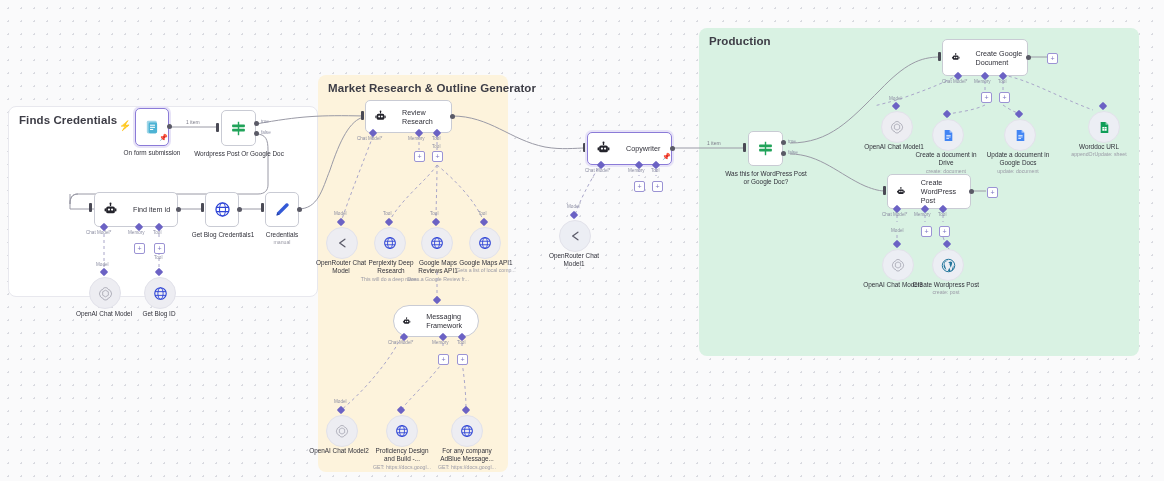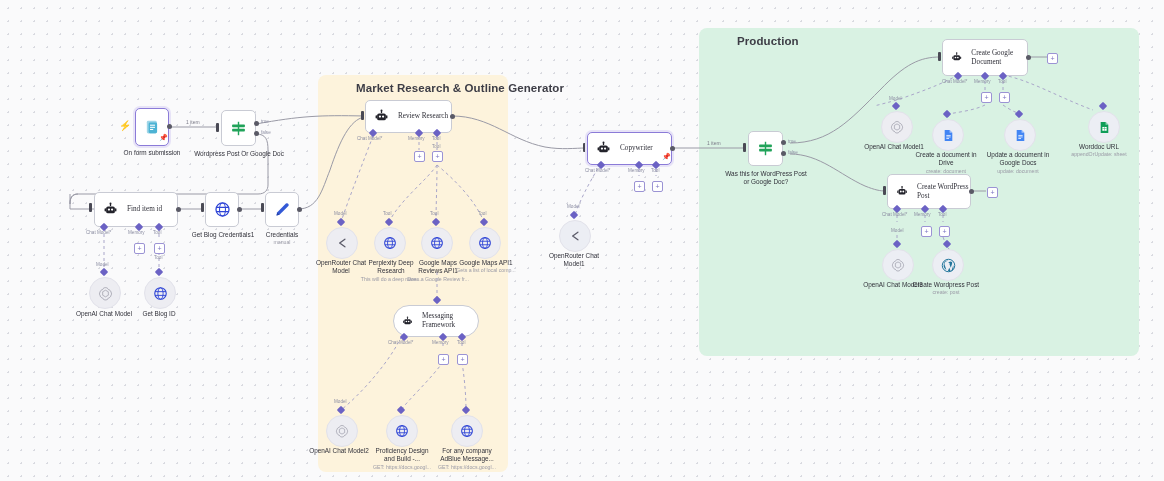--- a/index.html
+++ b/index.html
@@ -14,38 +14,37 @@
     background-image:radial-gradient(#d9dae0 1px, transparent 1px);
     background-size:13px 13px;
     background-position:2px 2px;
   }
 
   .section{position:absolute;border-radius:8px;}
   .section .sec-title{
     position:absolute;left:10px;top:7px;
     font-size:11.5px;font-weight:bold;color:#3d3d46;letter-spacing:.1px;
     white-space:nowrap;
-    margin-left:28px;
   }
 
   .sec-finds{background:#ffffff;border:1px solid #e8e8ee;}
   .sec-market{background:#fdf3dc;}
   .sec-content{background:#fbdce0;}
   .sec-prod{background:#d9f2e3;}
 
   svg.wires{position:absolute;left:0;top:0;width:1164px;height:481px;pointer-events:none;}
 
   
   .node{position:absolute;}
   .nbox{
     position:absolute;background:#fff;border:1px solid #c9cbd4;border-radius:5px;
     box-sizing:border-box;display:flex;align-items:center;
   }
   .nbox.sel{border:1px solid #8b7bd8;box-shadow:0 0 0 2px #e7e3f7;}
-  .nbox.wide{padding-left:8px;gap:9px;font-family:Liberation Serif, serif;}
+  .nbox.wide{padding-left:8px;gap:15px;}
   .nlabel-in{font-size:7.2px;color:#2f2f38;line-height:1.25;}
   .ncaption{
     position:absolute;text-align:center;font-size:6.4px;color:#31313a;
     line-height:1.3;white-space:normal;
   }
   .nsub{
     font-size:5.2px;color:#9a9aa6;line-height:1.25;display:block;
   }
 
   
@@ -74,20 +73,23 @@
   .pin{position:absolute;font-size:7px;color:#6b62c4;}
 
   
   .ico{display:block;}
 </style>
 </head>
 <body>
 
 <div id="canvas">
 
+  <div class="section sec-finds" style="left:8px;top:106px;width:308px;height:189px;">
+    <div class="sec-title">Finds Credentials</div>
+  </div>
 
   <div class="section sec-market" style="left:318px;top:75px;width:190px;height:397px;">
     <div class="sec-title">Market Research &amp; Outline Generator</div>
   </div>
 
 
   <div class="section sec-prod" style="left:699px;top:28px;width:440px;height:328px;">
     <div class="sec-title">Production</div>
   </div>
 

